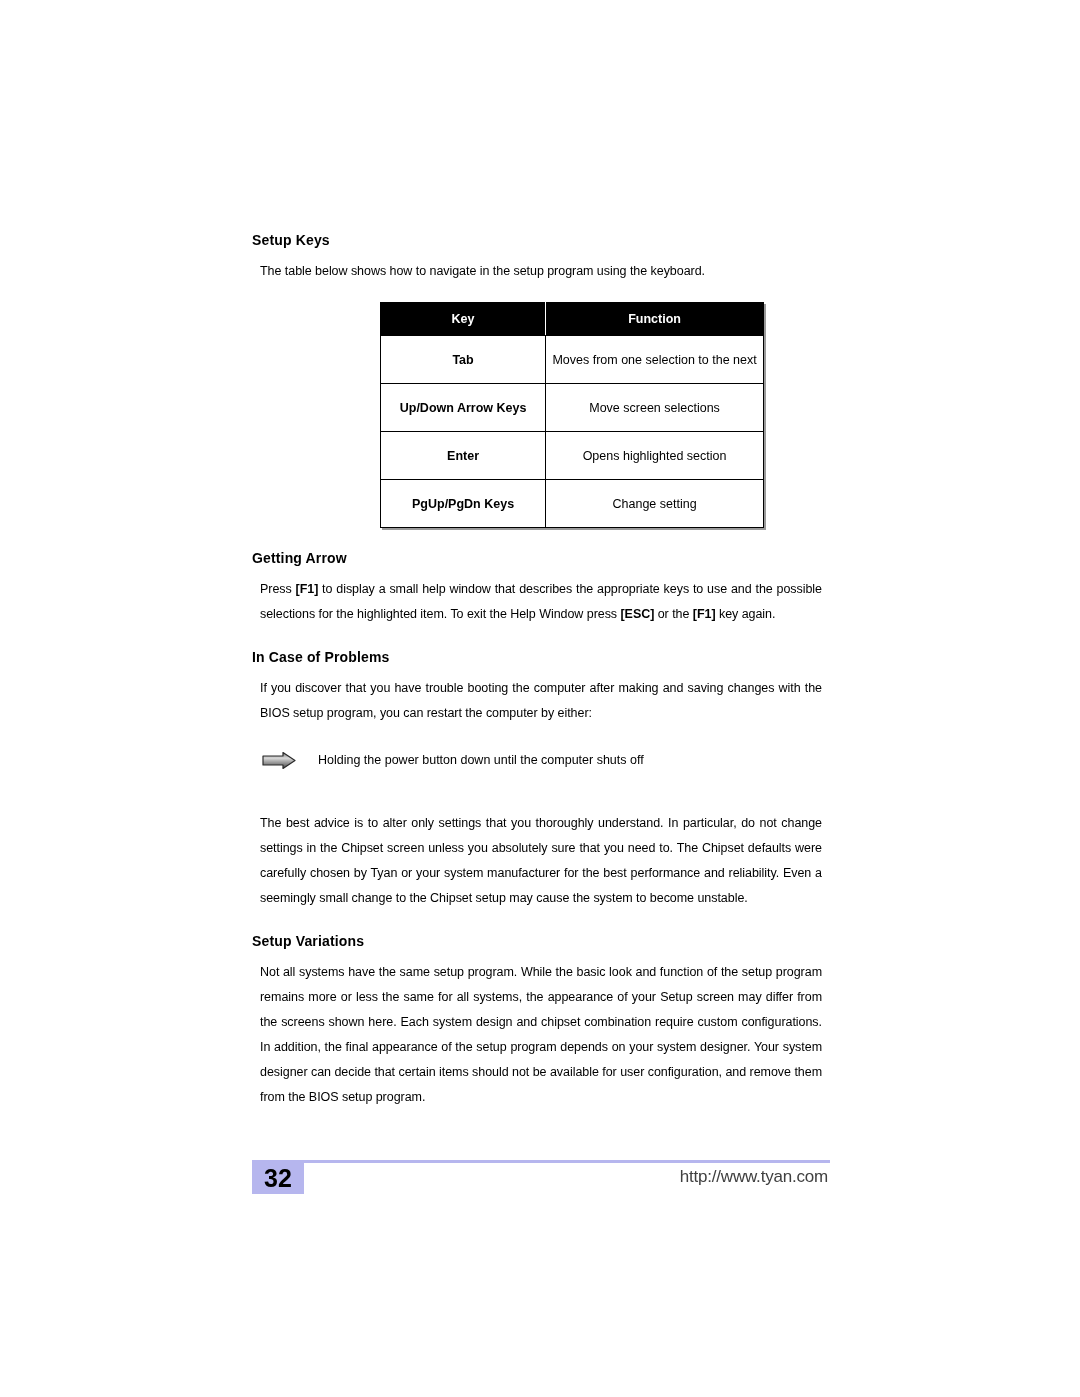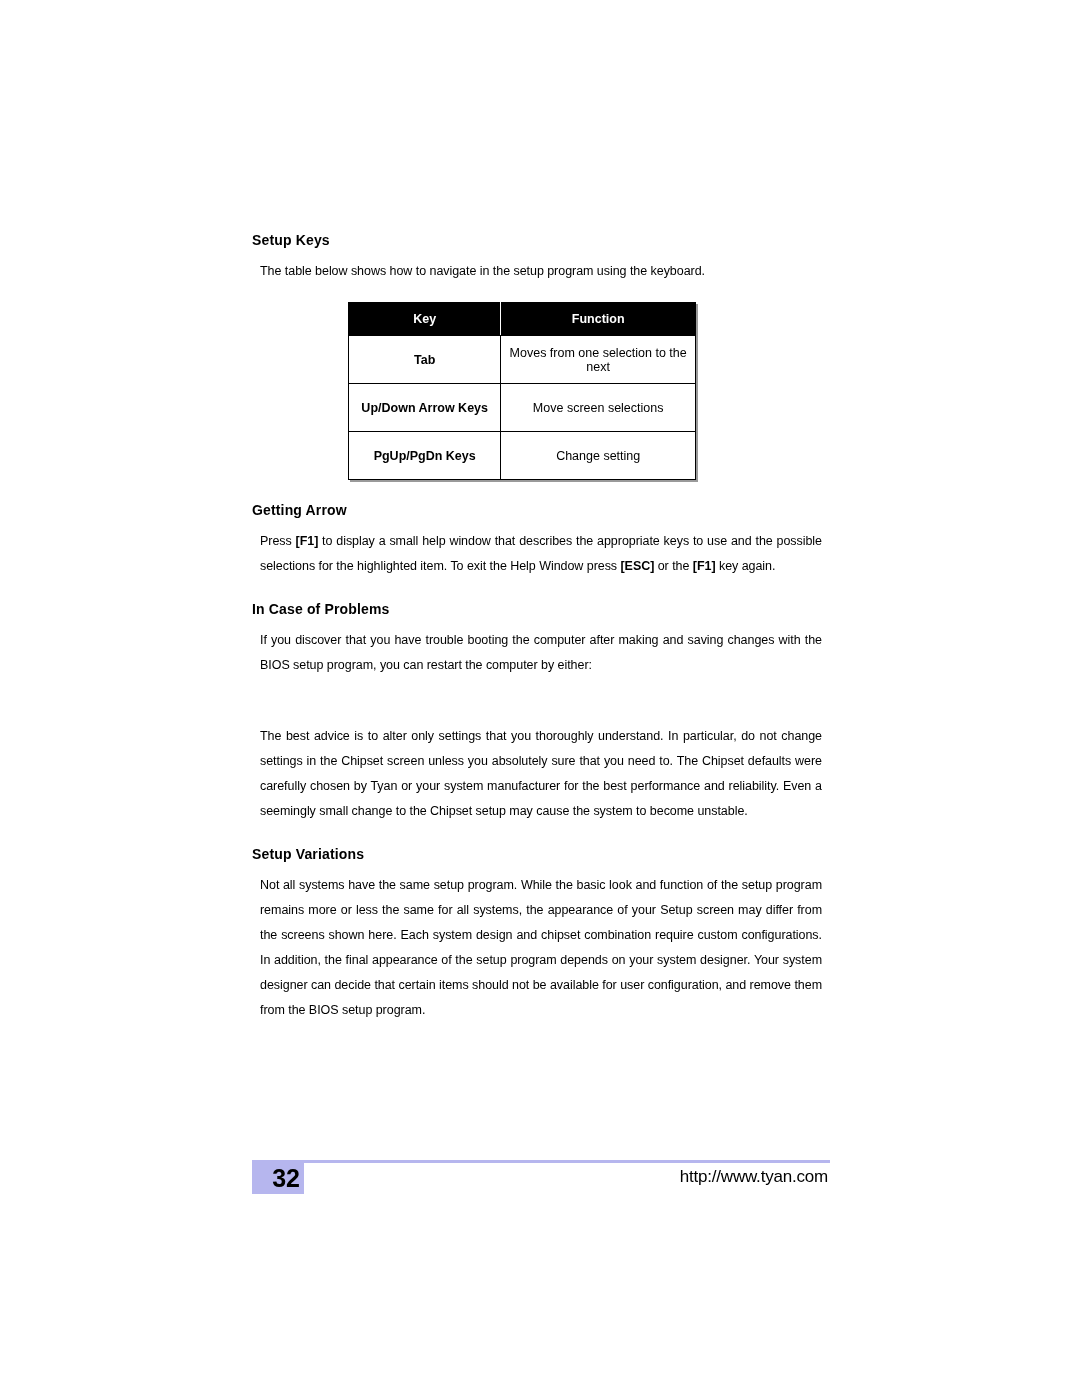--- a/index.html
+++ b/index.html
@@ -54,23 +54,24 @@
   .spacer-md { height: 22px; }
   .spacer-lg { height: 30px; }
 
   
   .table-wrap {
     margin: 18px 0 0 96px;
     width: 384px;
   }
   table.keys-table {
     border-collapse: collapse;
-    width: 348px;
+    width: 384px;
     background: #ffffff;
     box-shadow: 2px 2px 0 0 #9a9a9a;
+    margin-left: 32px;
   }
   table.keys-table th,
   table.keys-table td {
     border: 1.5px solid #000000;
     text-align: center;
     vertical-align: middle;
     font-size: 12.5px;
   }
   table.keys-table thead th {
     background: #000000;
@@ -135,30 +136,30 @@
     position: absolute;
     left: 0;
     top: 3px;
     min-width: 52px;
     height: 31px;
     background: #b6b6ee;
     color: #000000;
     font-size: 25px;
     font-weight: bold;
     line-height: 31px;
-    text-align: right;
+    text-align: center;
     padding: 0 4px;
     box-sizing: border-box;
   }
   .footer-url {
     position: absolute;
     right: 2px;
     top: 2px;
     font-size: 17px;
-    color: #000000;
+    color: #404040;
     line-height: 30px;
     letter-spacing: -0.2px;
     text-align: right;
   }
 
   b.key-ref { font-weight: bold; }
 </style>
 </head>
 <body>
 
@@ -181,39 +182,57 @@
         <tbody>
           <tr>
             <td class="cell-key">Tab</td>
             <td class="cell-func">Moves from one selection to the next</td>
           </tr>
           <tr>
             <td class="cell-key">Up/Down Arrow Keys</td>
             <td class="cell-func">Move screen selections</td>
           </tr>
           <tr>
+            <td class="cell-key">Enter</td>
+            <td class="cell-func">Opens highlighted section</td>
+          </tr>
+          <tr>
             <td class="cell-key">PgUp/PgDn Keys</td>
             <td class="cell-func">Change setting</td>
           </tr>
         </tbody>
       </table>
     </div>
 
     <div class="spacer-md"></div>
 
     <h2 class="section-heading">Getting Arrow</h2>
 
     <p class="body-text"><span>Press </span><b class="key-ref">[F1]</b><span> to display a small help window that describes the appropriate keys to use and the possible selections for the highlighted item. To exit the Help Window press </span><b class="key-ref">[ESC]</b><span> or the </span><b class="key-ref">[F1]</b><span> key again.</span></p>
 
     <div class="spacer-sm"></div>
 
     <h2 class="section-heading">In Case of Problems</h2>
 
     <p class="body-text">If you discover that you have trouble booting the computer after making and saving changes with the BIOS setup program, you can restart the computer by either:</p>
 
+    <div class="bullet-row">
+      <svg class="arrow-icon" viewBox="0 0 34 17">
+        <defs>
+          <linearGradient id="arrowGrad" x1="0" y1="0" x2="0" y2="1">
+            <stop offset="0%" stop-color="#6e6e6e"></stop>
+            <stop offset="35%" stop-color="#d9d9d9"></stop>
+            <stop offset="70%" stop-color="#8a8a8a"></stop>
+            <stop offset="100%" stop-color="#454545"></stop>
+          </linearGradient>
+        </defs>
+        <path d="M1 4 L21 4 L21 0.5 L33 8.5 L21 16.5 L21 13 L1 13 Z" fill="url(#arrowGrad)" stroke="#2b2b2b" stroke-width="1.2" stroke-linejoin="round"></path>
+      </svg>
+      <span class="bullet-text">Holding the power button down until the computer shuts off</span>
+    </div>
 
     <div class="spacer-lg"></div>
 
     <p class="body-text">The best advice is to alter only settings that you thoroughly understand. In particular, do not change settings in the Chipset screen unless you absolutely sure that you need to. The Chipset defaults were carefully chosen by Tyan or your system manufacturer for the best performance and reliability. Even a seemingly small change to the Chipset setup may cause the system to become unstable.</p>
 
     <div class="spacer-sm"></div>
 
     <h2 class="section-heading">Setup Variations</h2>
 
     <p class="body-text">Not all systems have the same setup program. While the basic look and function of the setup program remains more or less the same for all systems, the appearance of your Setup screen may differ from the screens shown here. Each system design and chipset combination require custom configurations. In addition, the final appearance of the setup program depends on your system designer. Your system designer can decide that certain items should not be available for user configuration, and remove them from the BIOS setup program.</p>

